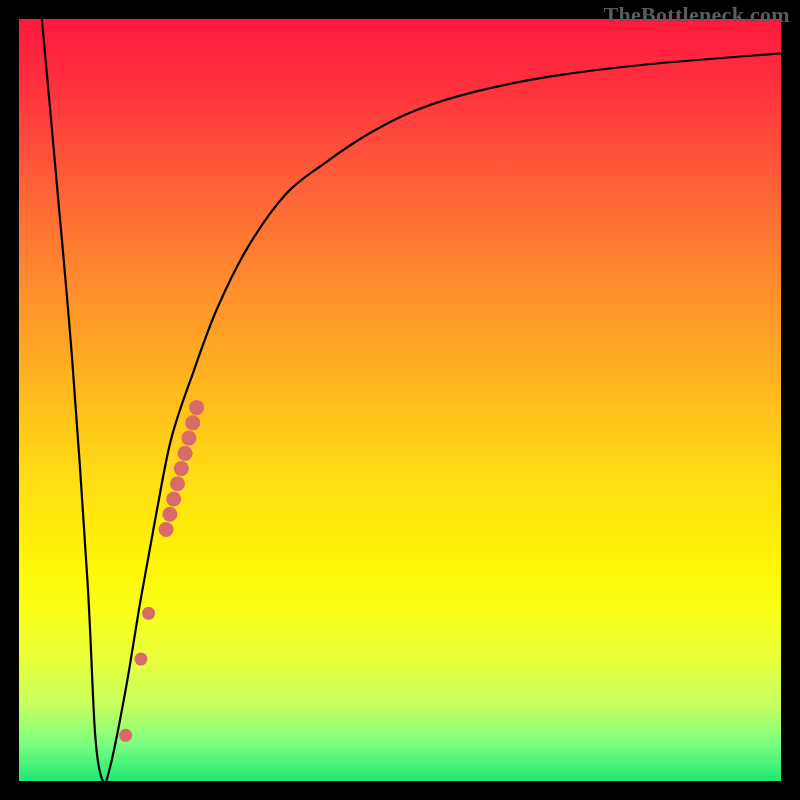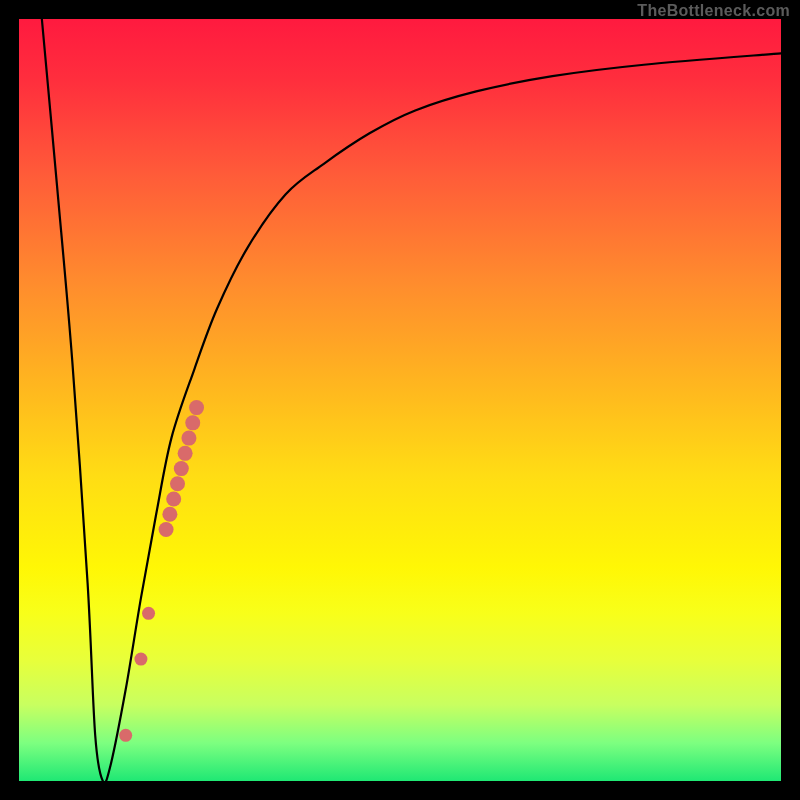--- a/index.html
+++ b/index.html
@@ -36,22 +36,22 @@
       #e8ff3a 84%,
       #c8ff60 90%,
       #7dff80 95%,
       #1fE874 100%
     );
   }
   .watermark {
     position: absolute;
     top: 2px;
     right: 10px;
-    font-family: Liberation Sans, sans-serif;
-    font-size: 16px;
+    font-family: Liberation Serif, serif;
+    font-size: 22px;
     font-weight: 600;
     color: #5b5b5b;
     letter-spacing: 0.3px;
     user-select: none;
     text-align: center;
   }
   svg.curve {
     position: absolute;
     left: 19px;
     top: 19px;

